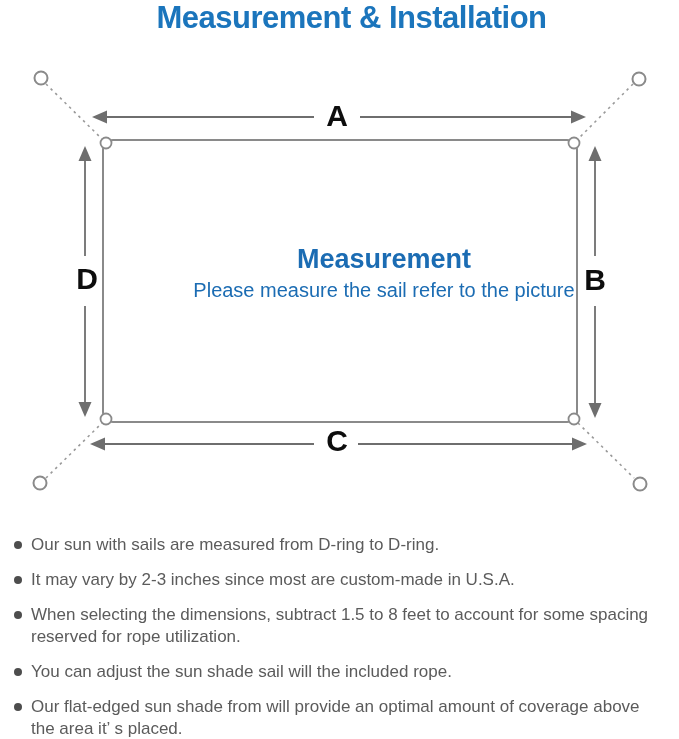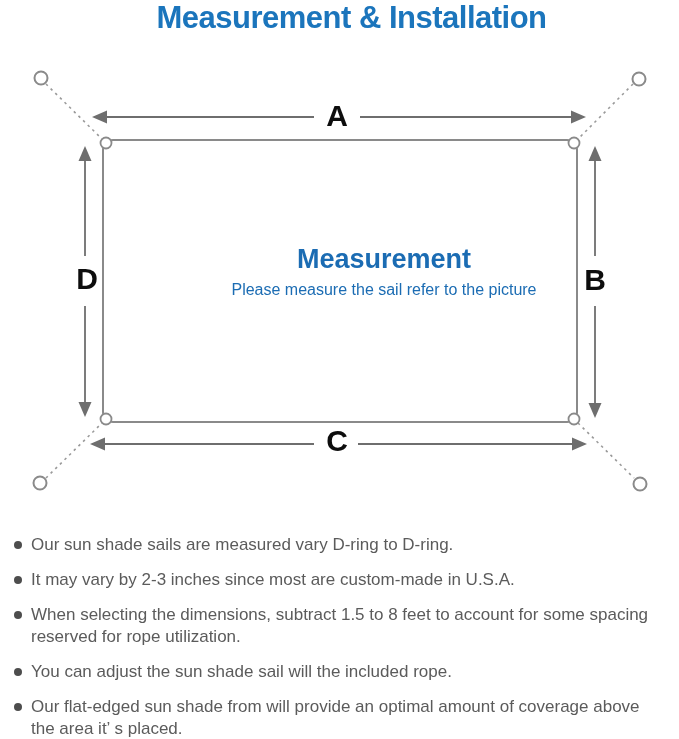--- a/index.html
+++ b/index.html
@@ -29,21 +29,21 @@
   }
   .dim-a{left:315px;top:101px;}
   .dim-b{left:573px;top:265px;}
   .dim-c{left:315px;top:426px;}
   .dim-d{left:65px;top:264px;}
   .center-text{
     position:absolute;left:103px;top:244px;width:562px;
     text-align:center;color:#1b6cb3;
   }
   .center-title{font-size:27px;font-weight:bold;line-height:30px;}
-  .center-sub{font-size:16px;line-height:18px;margin-top:7px;text-align:center;}
+  .center-sub{font-size:20px;line-height:18px;margin-top:7px;text-align:center;}
   .notes{
     position:absolute;top:534px;left:14px;width:656px;
     list-style:none;margin:0;padding:0;
   }
   .note-item{
     display:flex;align-items:flex-start;
     margin-bottom:13px;
     color:#5b5b5b;font-size:17px;line-height:22px;
   }
   .note-dot{
@@ -124,21 +124,21 @@
 
     <div class="center-text">
       <div class="center-title">Measurement</div>
       <div class="center-sub">Please measure the sail refer to the picture</div>
     </div>
   </div>
 
   <ul class="notes">
     <li class="note-item">
       <span class="note-dot"></span>
-      <span class="note-text">Our sun shade sails are measured vary D-ring to D-ring.</span>
+      <span class="note-text">Our sun with sails are measured from D-ring to D-ring.</span>
     </li>
     <li class="note-item">
       <span class="note-dot"></span>
       <span class="note-text">It may vary by 2-3 inches since most are custom-made in U.S.A.</span>
     </li>
     <li class="note-item">
       <span class="note-dot"></span>
       <span class="note-text">When selecting the dimensions, subtract 1.5 to 8 feet to account for some spacing reserved for rope utilization.</span>
     </li>
     <li class="note-item">

